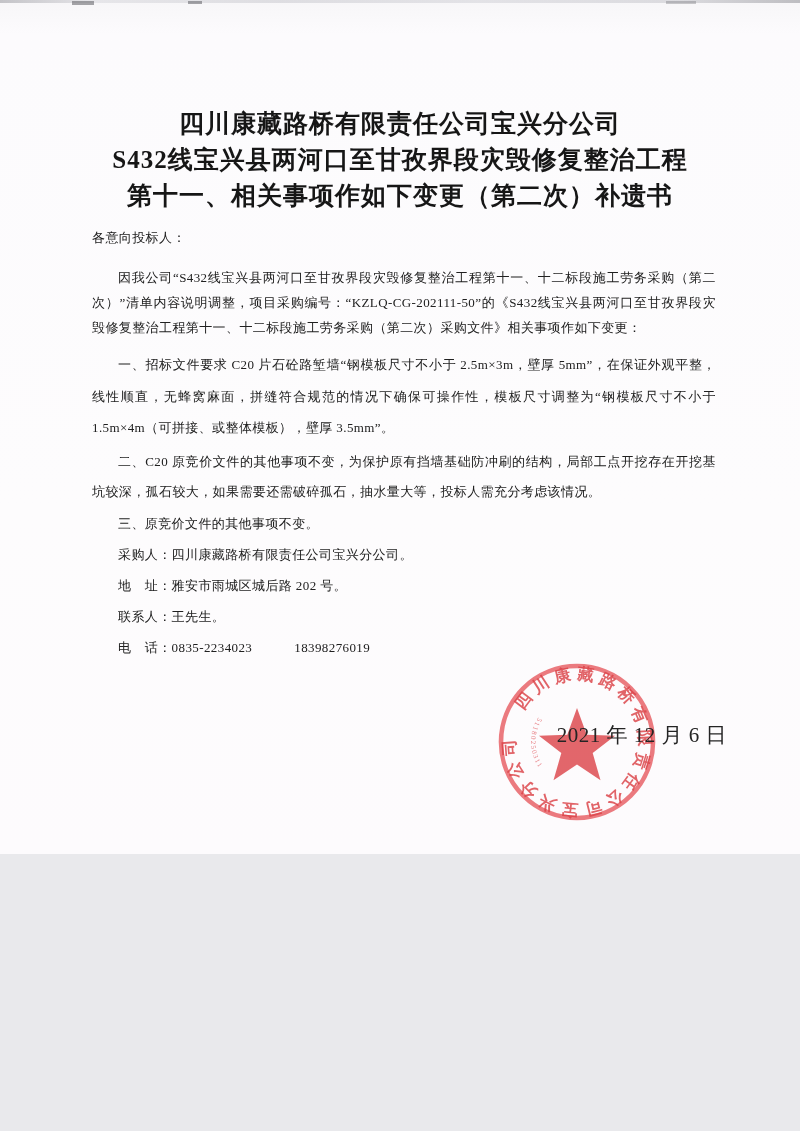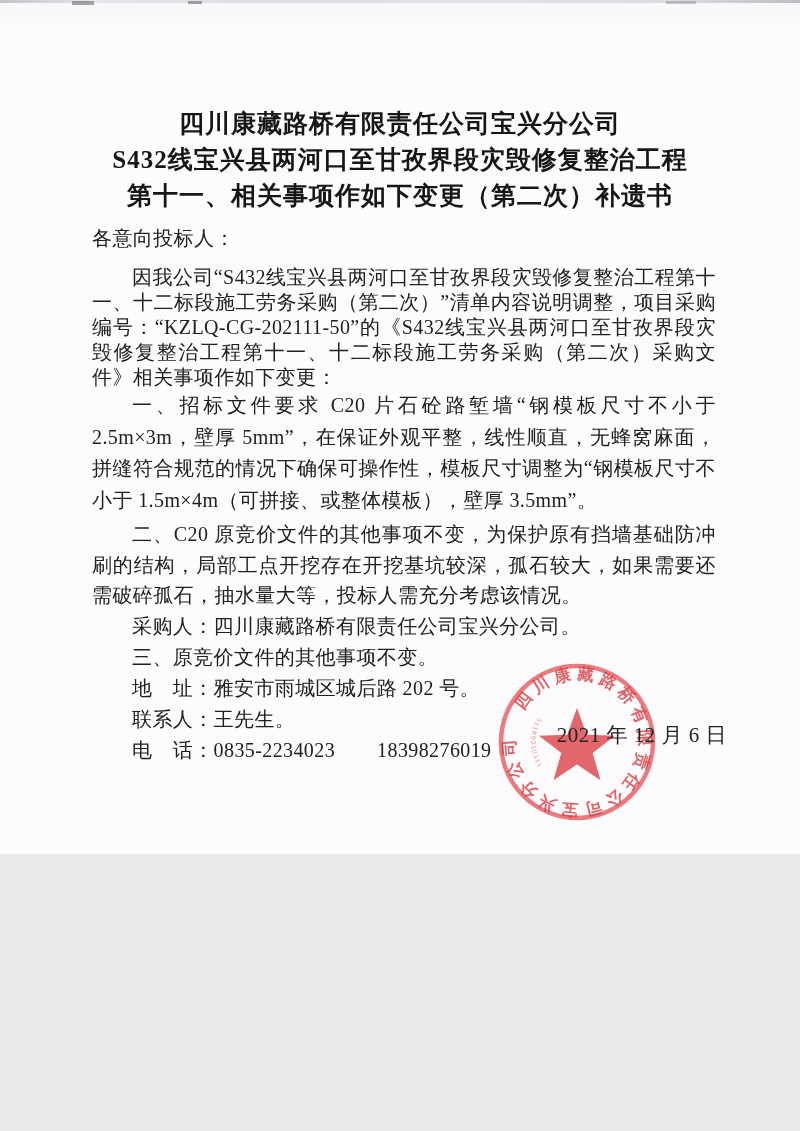--- a/index.html
+++ b/index.html
@@ -25,31 +25,31 @@
     position:absolute;top:106px;left:0;width:800px;
     text-align:center;
     font-weight:bold;
     font-size:25px;
     line-height:36px;
     letter-spacing:1px;
     color:#161616;
   }
   .body-block{
     position:absolute;top:224px;left:92px;width:624px;
-    font-size:20px;
+    font-size:13px;
     color:#202020;
     letter-spacing:.4px;
   }
   .salutation{line-height:28px;}
   .para{
     text-indent:2em;
     text-align:justify;
   }
   .para.intro{line-height:25px;margin-top:13px;}
-  .para.item1{line-height:31.5px;}
+  .para.item1{line-height:31.5px;margin-top:9px;}
   .para.item2{line-height:30.5px;margin-top:3px;}
   .line{
     text-indent:2em;
     line-height:31px;
     white-space:nowrap;
   }
   .line .val{letter-spacing:.4px;}
   .phone2{margin-left:42px;}
   .date-line{
     position:absolute;top:721px;right:73px;
@@ -80,25 +80,25 @@
     <div>四川康藏路桥有限责任公司宝兴分公司</div>
     <div>S432线宝兴县两河口至甘孜界段灾毁修复整治工程</div>
     <div>第十一、相关事项作如下变更（第二次）补遗书</div>
   </div>
 
   <div class="body-block">
     <div class="salutation">各意向投标人：</div>
     <div class="para intro">因我公司“S432线宝兴县两河口至甘孜界段灾毁修复整治工程第十一、十二标段施工劳务采购（第二次）”清单内容说明调整，项目采购编号：“KZLQ-CG-202111-50”的《S432线宝兴县两河口至甘孜界段灾毁修复整治工程第十一、十二标段施工劳务采购（第二次）采购文件》相关事项作如下变更：</div>
     <div class="para item1">一、招标文件要求 C20 片石砼路堑墙“钢模板尺寸不小于 2.5m×3m，壁厚 5mm”，在保证外观平整，线性顺直，无蜂窝麻面，拼缝符合规范的情况下确保可操作性，模板尺寸调整为“钢模板尺寸不小于 1.5m×4m（可拼接、或整体模板），壁厚 3.5mm”。</div>
     <div class="para item2">二、C20 原竞价文件的其他事项不变，为保护原有挡墙基础防冲刷的结构，局部工点开挖存在开挖基坑较深，孤石较大，如果需要还需破碎孤石，抽水量大等，投标人需充分考虑该情况。</div>
+    <div class="line">三、原竞价文件的其他事项不变。</div>
+
     <div class="line">
       <span class="lbl">采购人：</span><span class="val">四川康藏路桥有限责任公司宝兴分公司。</span>
     </div>
-
-    <div class="line">三、原竞价文件的其他事项不变。</div>
     <div class="line">
       <span class="lbl">地　址：</span><span class="val">雅安市雨城区城后路 202 号。</span>
     </div>
     <div class="line">
       <span class="lbl">联系人：</span><span class="val">王先生。</span>
     </div>
     <div class="line">
       <span class="lbl">电　话：</span><span class="val">0835-2234023</span><span class="val phone2">18398276019</span>
     </div>
   </div>

